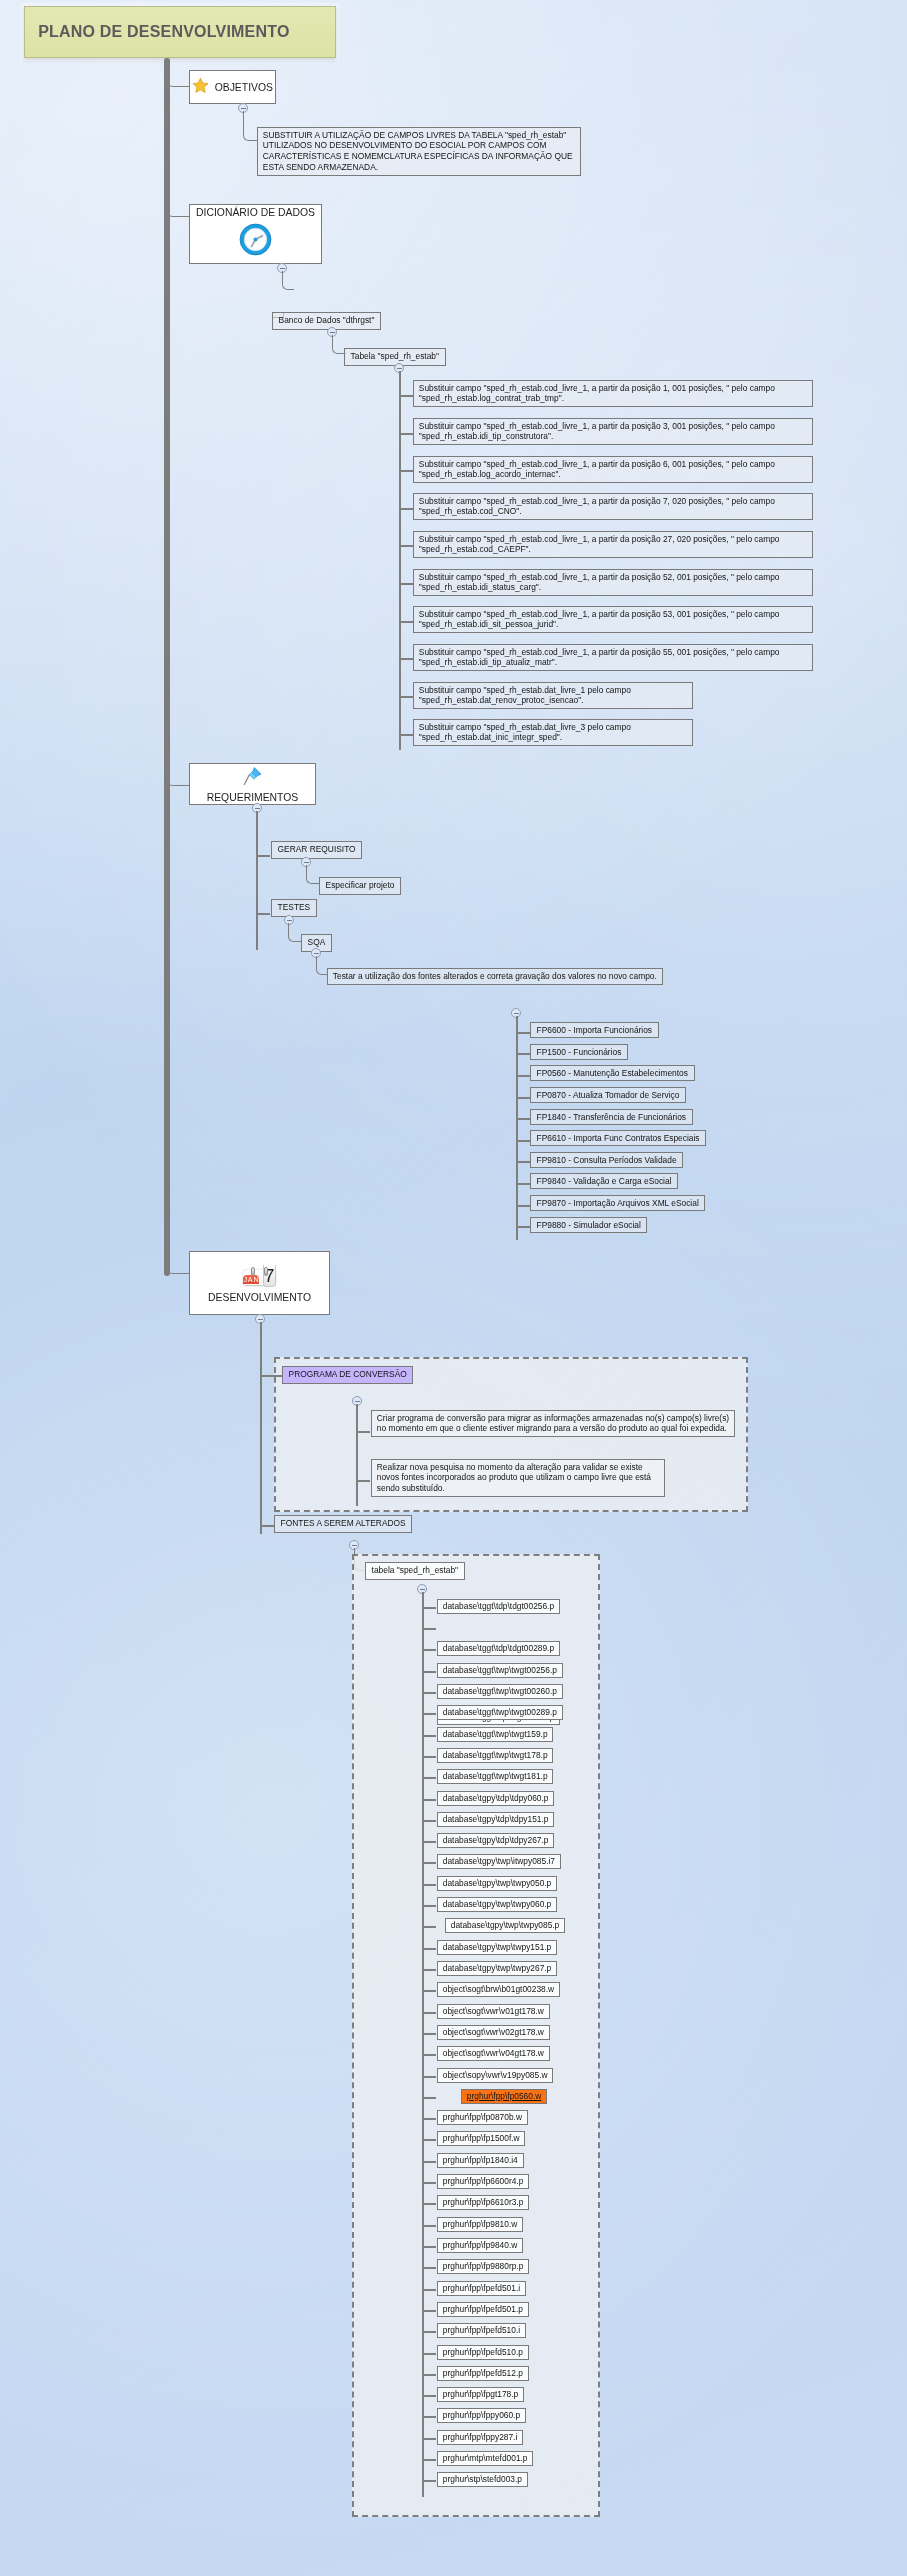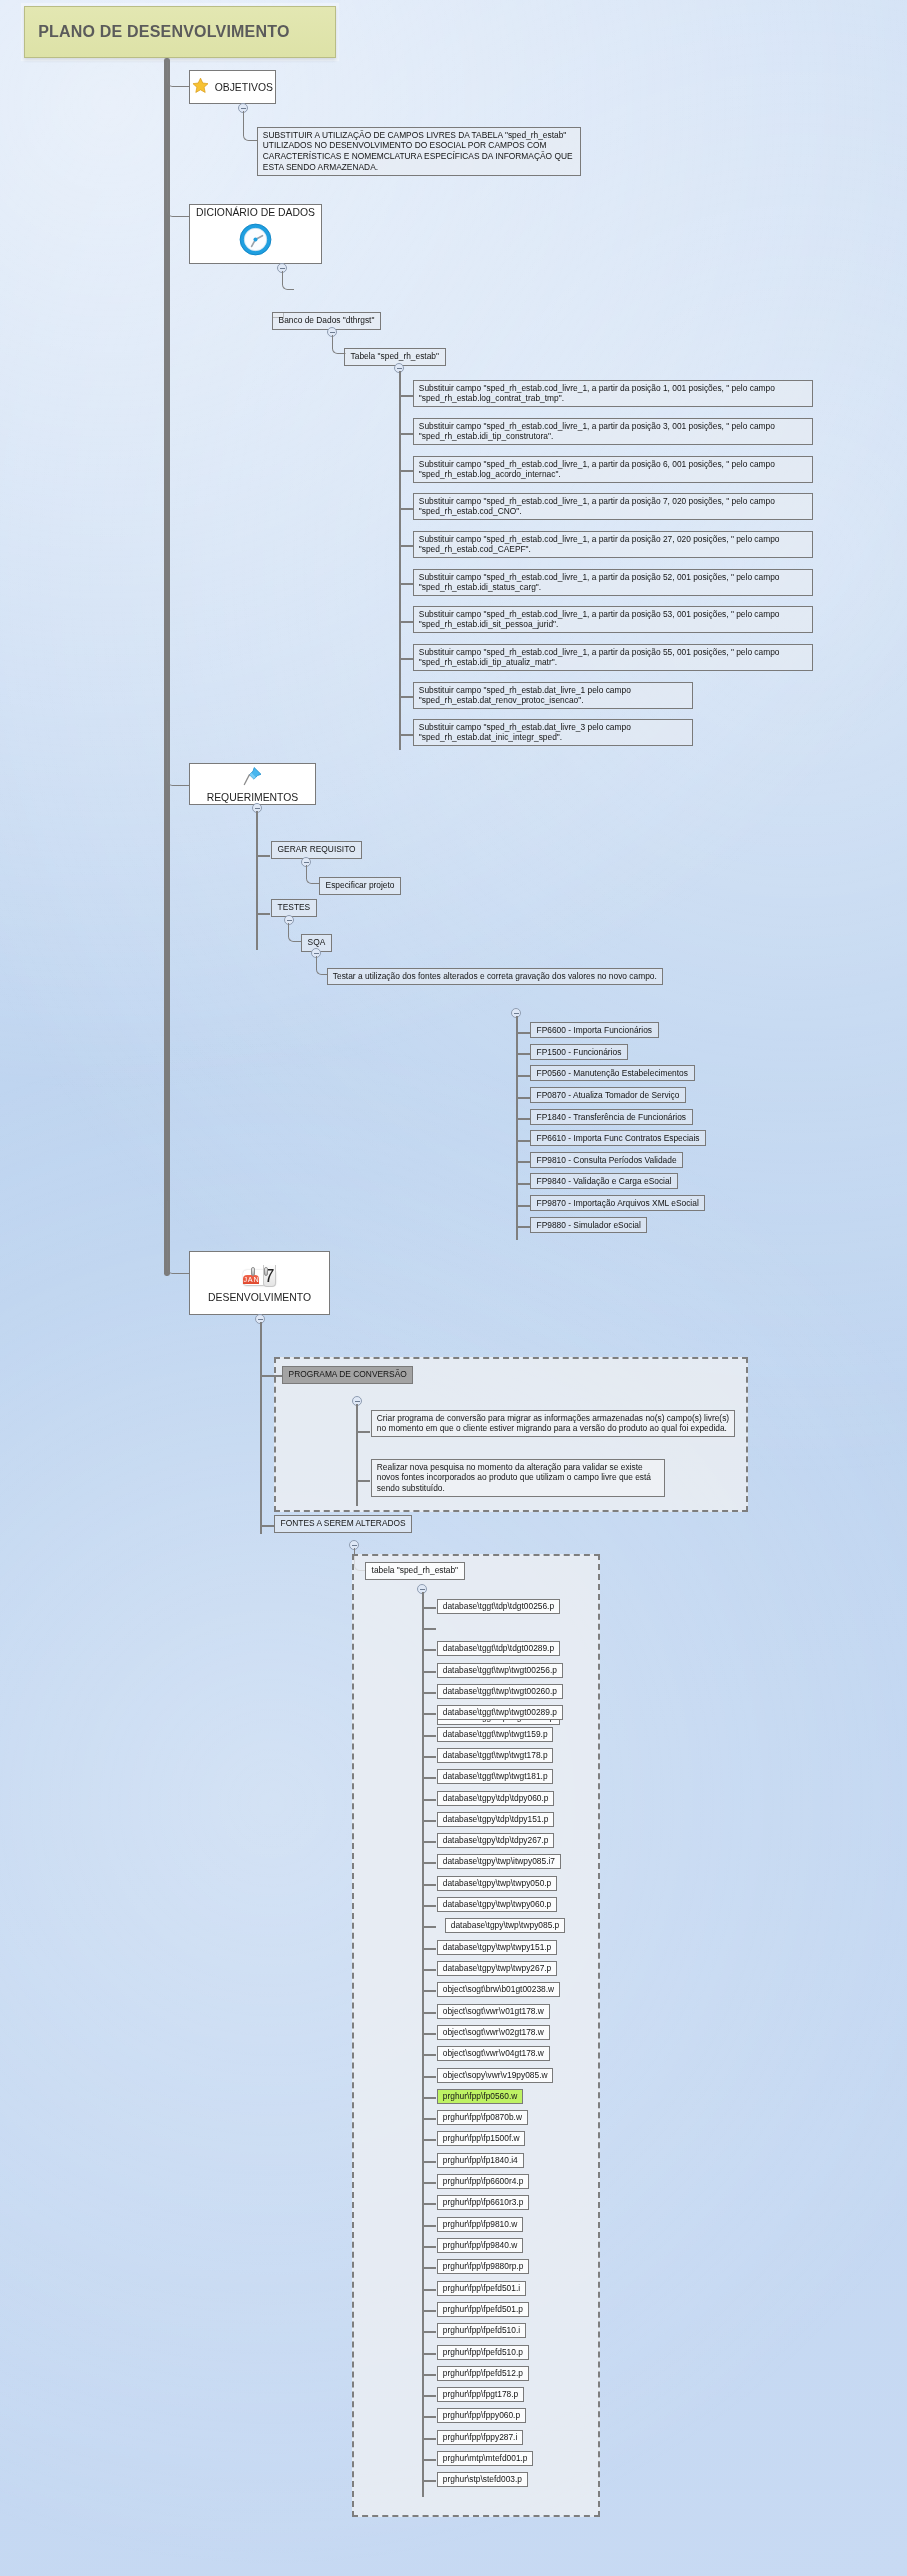--- a/index.html
+++ b/index.html
@@ -400,21 +400,21 @@
     </span>
   </span>
   <span class="chapter-label" style="margin-top:3.2px;">DESENVOLVIMENTO</span>
 </div>
 
 <div class="bubble" style="left:255px; top:1314px;"></div>
 <div class="vline" style="left:260px; top:1322px; height:212px;"></div>
 
 <div class="group-box" style="left:274px; top:1357px; width:474px; height:155px;"></div>
 
-<div class="node t11" style="left:282px; top:1366px; padding:2.4px 5.6px; background:#a3a3a3;">
+<div class="node t11" style="left:282px; top:1366px; padding:2.4px 5.6px; background:#c4b5fd;">
   <span>PROGRAMA DE CONVERSÃO</span>
 </div>
 <div class="hline" style="left:260px; top:1375px; width:22.4px;"></div>
 
 <div class="bubble" style="left:352px; top:1396px;"></div>
 <div class="vline" style="left:356px; top:1404px; height:102px;"></div>
 
 <div class="node wrap t11" style="left:371px; top:1410px; width:364px; background:#eef1f5;">
   <span>Criar programa de conversão para migrar as informações armazenadas no(s) campo(s) livre(s) no momento em que o cliente estiver migrando para a versão do produto ao qual foi expedida.</span>
 </div>
@@ -483,21 +483,21 @@
     <div class="node t11" style="left: 437px; top: 1982px; padding: 0.8px 4.8px 1.6px; background: rgb(251, 252, 253);"><span>object\sogt\brw\b01gt00238.w</span></div>
     <div class="hline" style="left: 422px; top: 2012px; width: 14.4px;"></div>
     <div class="node t11" style="left: 437px; top: 2004px; padding: 0.8px 4.8px 1.6px; background: rgb(251, 252, 253);"><span>object\sogt\vwr\v01gt178.w</span></div>
     <div class="hline" style="left: 422px; top: 2033px; width: 14.4px;"></div>
     <div class="node t11" style="left: 437px; top: 2025px; padding: 0.8px 4.8px 1.6px; background: rgb(251, 252, 253);"><span>object\sogt\vwr\v02gt178.w</span></div>
     <div class="hline" style="left: 422px; top: 2054px; width: 14.4px;"></div>
     <div class="node t11" style="left: 437px; top: 2046px; padding: 0.8px 4.8px 1.6px; background: rgb(251, 252, 253);"><span>object\sogt\vwr\v04gt178.w</span></div>
     <div class="hline" style="left: 422px; top: 2076px; width: 14.4px;"></div>
     <div class="node t11" style="left: 437px; top: 2068px; padding: 0.8px 4.8px 1.6px; background: rgb(251, 252, 253);"><span>object\sopy\vwr\v19py085.w</span></div>
     <div class="hline" style="left: 422px; top: 2097px; width: 14.4px;"></div>
-    <div class="node t11" style="left: 437px; top: 2089px; padding: 0.8px 4.8px 1.6px; background: #bef264;"><span>prghur\fpp\fp0560.w</span></div>
+    <div class="node t11" style="left: 461px; top: 2089px; padding: 0.8px 4.8px 1.6px; background: #f97316; text-decoration: underline;"><span>prghur\fpp\fp0560.w</span></div>
     <div class="hline" style="left: 422px; top: 2118px; width: 14.4px;"></div>
     <div class="node t11" style="left: 437px; top: 2110px; padding: 0.8px 4.8px 1.6px; background: rgb(251, 252, 253);"><span>prghur\fpp\fp0870b.w</span></div>
     <div class="hline" style="left: 422px; top: 2139px; width: 14.4px;"></div>
     <div class="node t11" style="left: 437px; top: 2131px; padding: 0.8px 4.8px 1.6px; background: rgb(251, 252, 253);"><span>prghur\fpp\fp1500f.w</span></div>
     <div class="hline" style="left: 422px; top: 2161px; width: 14.4px;"></div>
     <div class="node t11" style="left: 437px; top: 2153px; padding: 0.8px 4.8px 1.6px; background: rgb(251, 252, 253);"><span>prghur\fpp\fp1840.i4</span></div>
     <div class="hline" style="left: 422px; top: 2182px; width: 14.4px;"></div>
     <div class="node t11" style="left: 437px; top: 2174px; padding: 0.8px 4.8px 1.6px; background: rgb(251, 252, 253);"><span>prghur\fpp\fp6600r4.p</span></div>
     <div class="hline" style="left: 422px; top: 2203px; width: 14.4px;"></div>
     <div class="node t11" style="left: 437px; top: 2195px; padding: 0.8px 4.8px 1.6px; background: rgb(251, 252, 253);"><span>prghur\fpp\fp6610r3.p</span></div>

